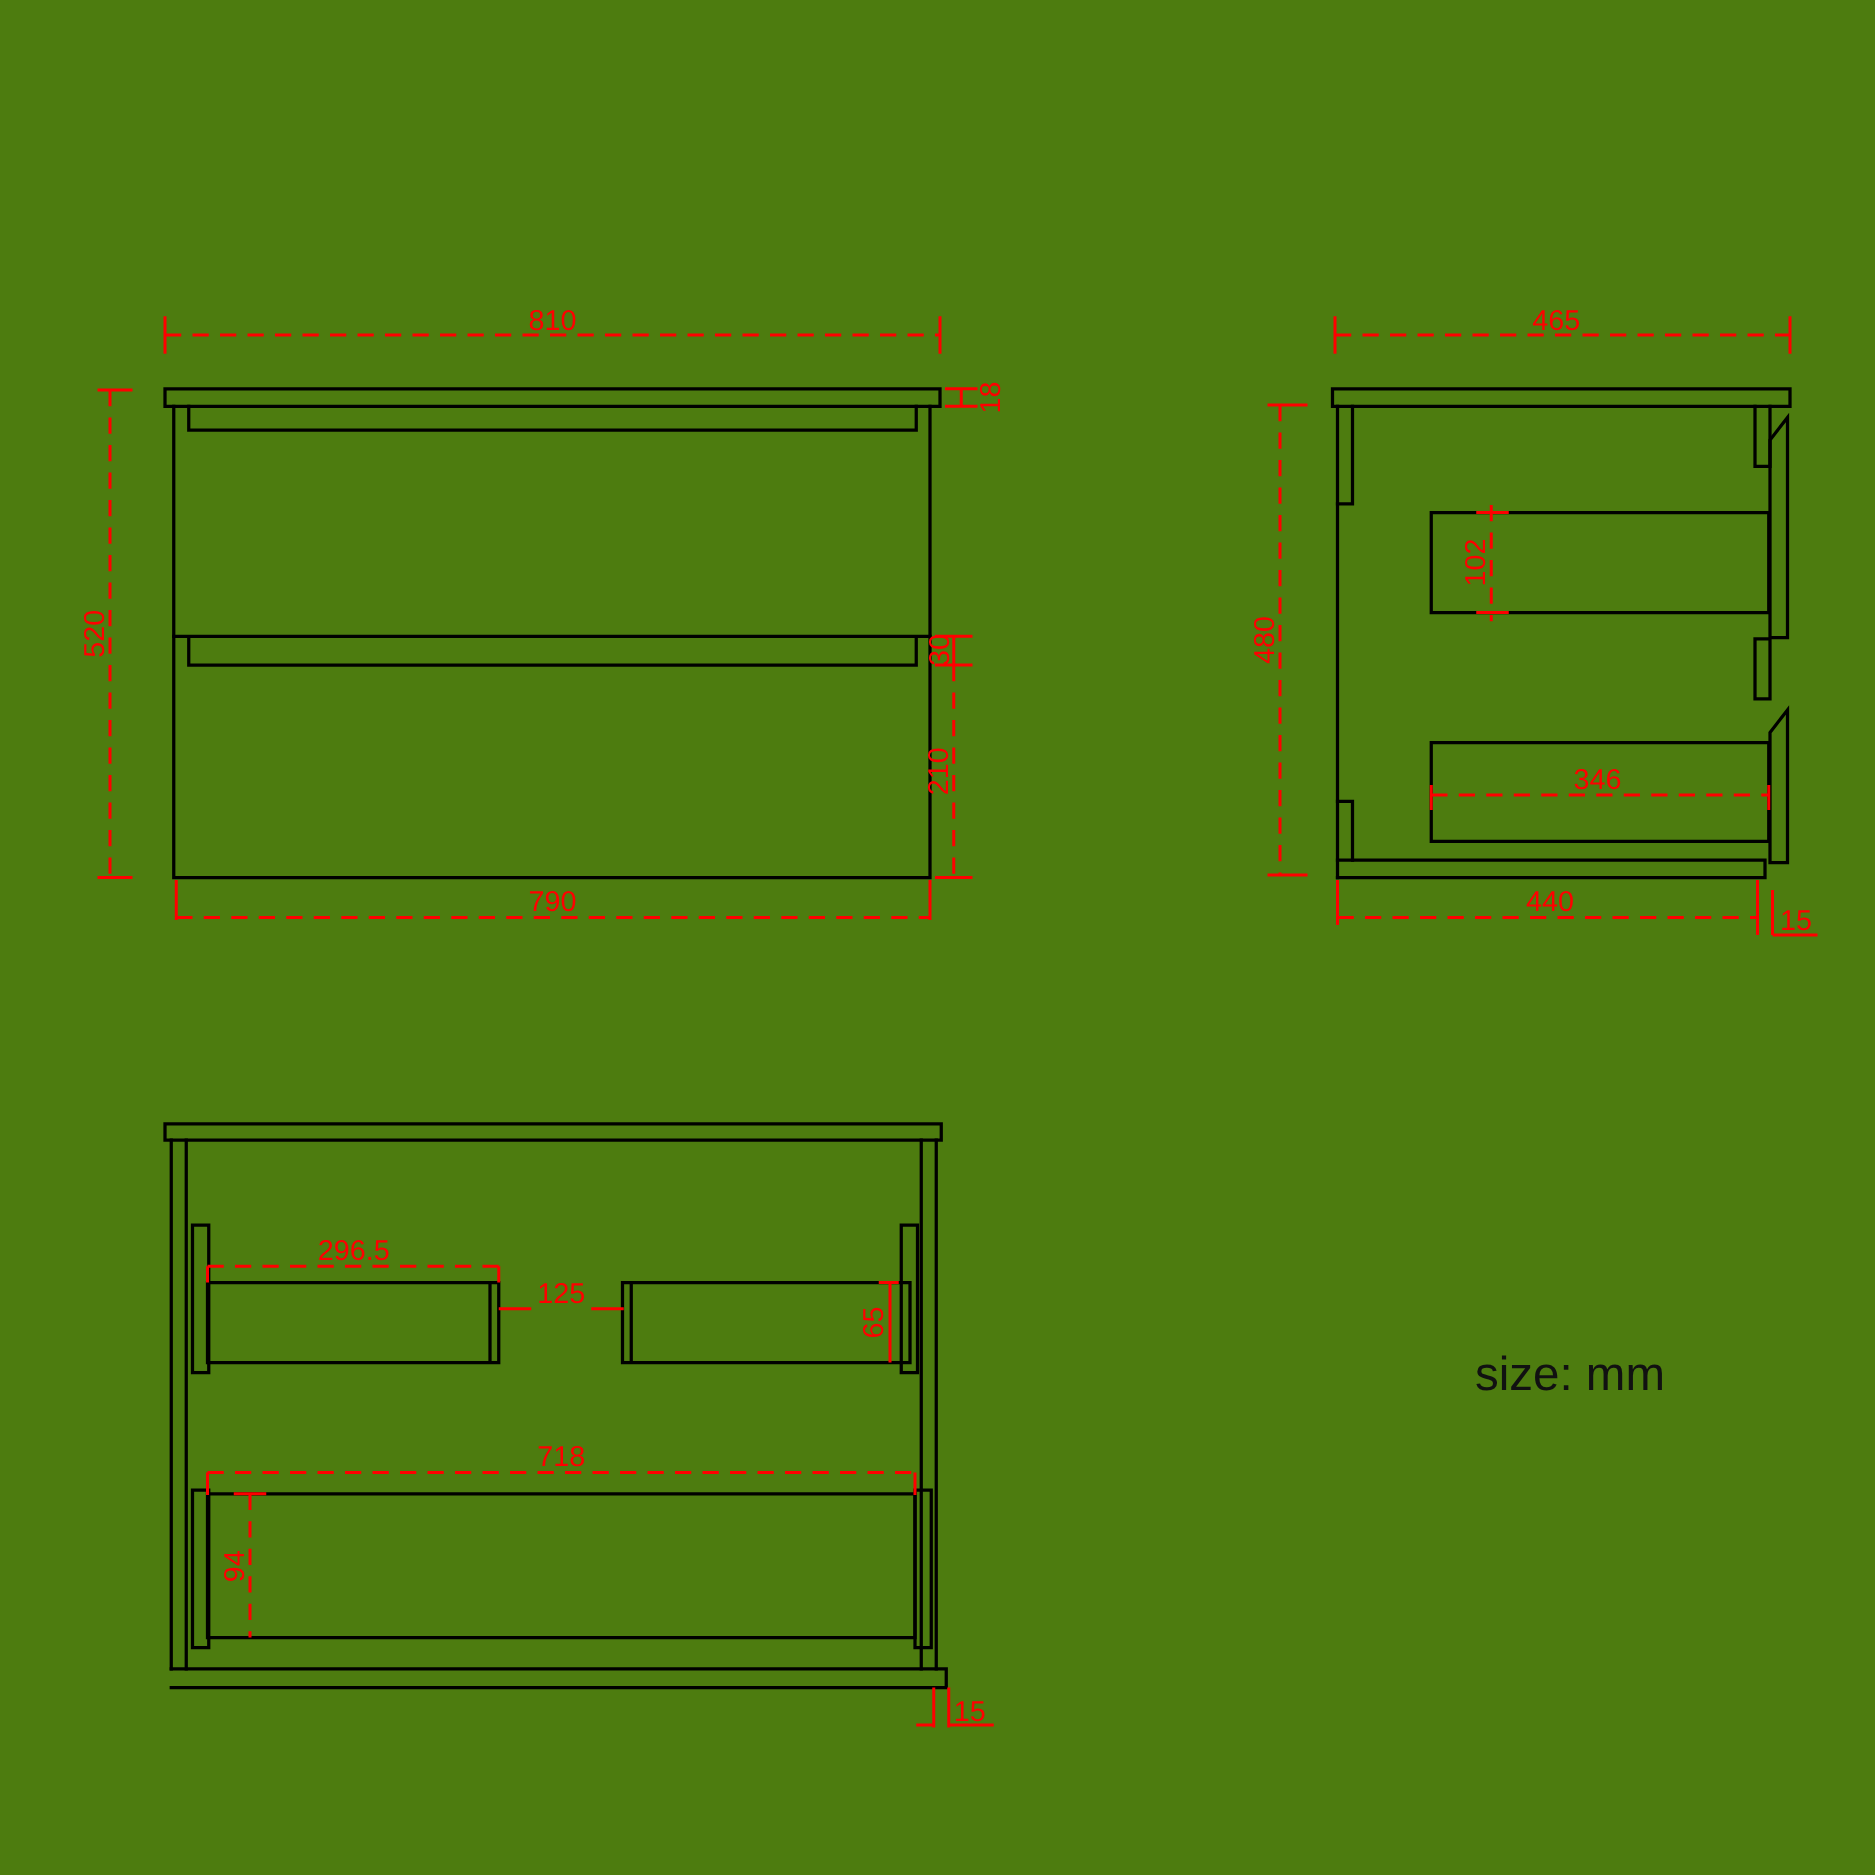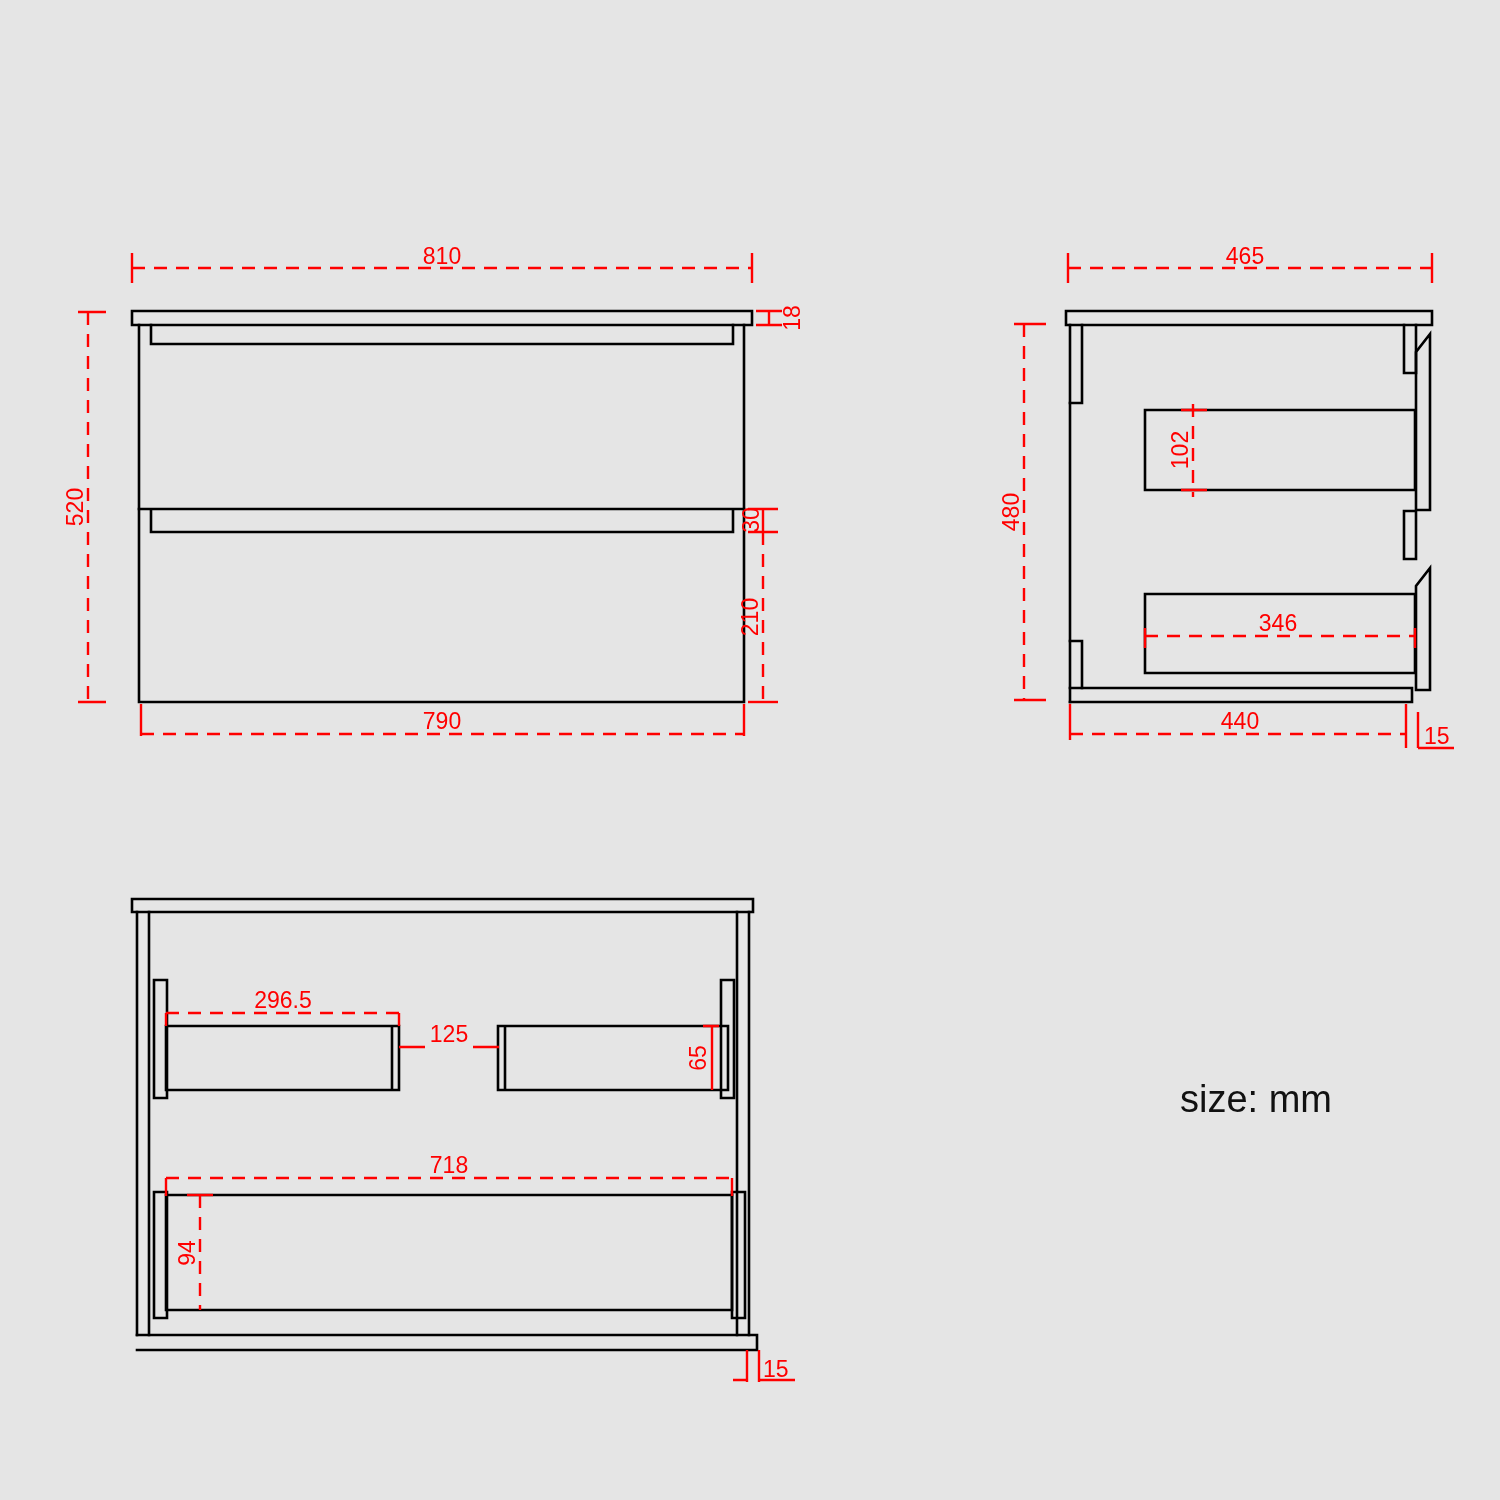--- a/index.html
+++ b/index.html
@@ -1,16 +1,16 @@
 <!DOCTYPE html>
 <html><head>
 <meta charset="utf-8">
 <style>
   html,body{margin:0;padding:0;background:#ffffff;}
-  .canvas{position:relative;width:1500px;height:1500px;background:#e5e5e5;overflow:hidden;}
+  .canvas{position:relative;width:1500px;height:1500px;background:#4d7c0f;overflow:hidden;}
   svg{display:block;}
   .outline{stroke:#000000;stroke-width:2.6;fill:none;stroke-linecap:square;stroke-linejoin:miter;}
   .dim{stroke:#ff0000;stroke-width:2.4;fill:none;stroke-linecap:butt;}
   .dash{stroke-dasharray:13 9;}
   .dimlabel{fill:#ff0000;font-family:"Liberation Sans",sans-serif;font-size:23px;}
   .mid{text-anchor:middle;}
   .note{fill:#111111;font-family:"Liberation Sans",sans-serif;font-size:38px;text-anchor:middle;}
 </style>
 </head>
 <body>

